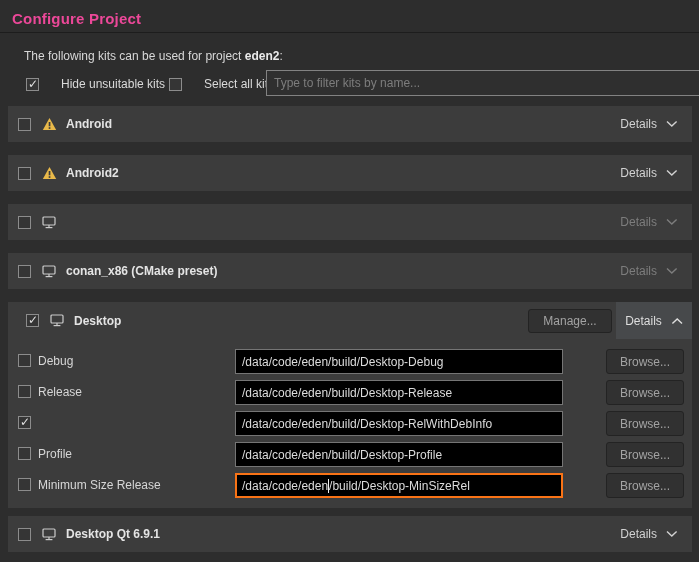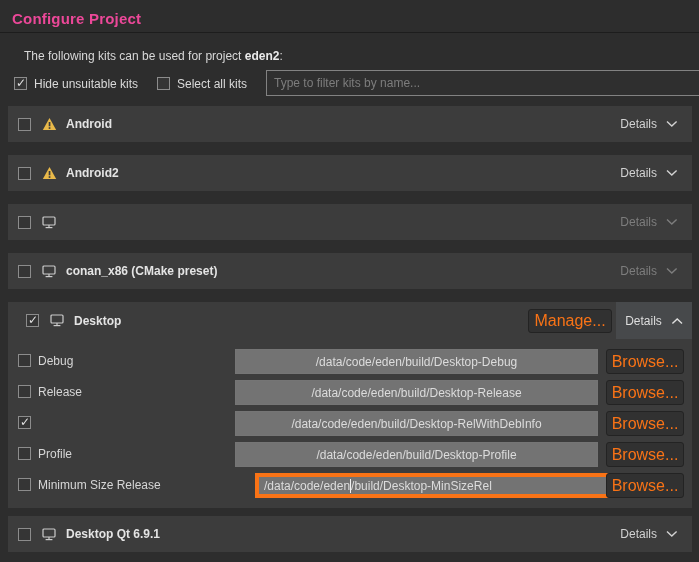--- a/index.html
+++ b/index.html
@@ -28,21 +28,21 @@
   .cb {
     display:inline-block; width:13px; height:13px;
     border:1px solid #8c8c8c; background:#353535;
     position:relative; flex:none;
   }
   .cb.checked::after {
     content:"\2713";
     position:absolute; left:1px; top:-2px;
     font-size:12px; color:#e2e2e2;
   }
-  .cb-group { display:flex; align-items:flex-start; gap:7px; cursor:default; }
+  .cb-group { display:flex; align-items:flex-end; gap:22px; cursor:default;margin-left:12px; }
   .cb-label { font-size:12px; color:#dadada; white-space:nowrap; }
 
   .filter-input {
     left:266px; top:70px; width:454px; height:26px;
     background:#2f2f2f; border:1px solid #828282;
     color:#dcdcdc; font-size:12px; padding:0 7px;
     font-family:"Liberation Sans","DejaVu Sans",sans-serif;
     outline:none;
   }
   .filter-input::placeholder { color:#7d7d7d; opacity:1; }
@@ -79,41 +79,40 @@
     display:flex; align-items:center; padding-left:18px;
   }
   .details-active {
     position:absolute; right:0; top:0; width:76px; height:37px;
     background:#47494b;
     display:flex; align-items:center; justify-content:center; gap:9px;
     font-size:12px; color:#dedede;
   }
   .btn {
     background:#313131; border:1px solid #232323; border-radius:3px;
-    color:#f97316; font-size:16px;
+    color:#a3a3a3; font-size:12px;
     font-family:"Liberation Sans","DejaVu Sans",sans-serif;
     cursor:default;
   }
   .manage-btn { position:absolute; left:520px; top:7px; width:84px; height:24px; }
 
   .config-row { position:absolute; left:0; width:684px; height:25px; }
   .config-row .cb { position:absolute; left:10px; top:5px; }
   .config-label { position:absolute; left:30px; top:5px; font-size:12px; color:#d6d6d6; white-space:nowrap; }
   .path-input {
-    position:absolute; left:227px; top:0; width:363px; height:25px;
-    background:#737373; border:1px solid #757575;
+    position:absolute; left:227px; top:0; width:328px; height:25px;
+    background:#000000; border:1px solid #757575;
     color:#dcdcdc; font-size:12px; padding:0 6px;
     font-family:"Liberation Sans","DejaVu Sans",sans-serif;
     outline:none;
-    text-align:center;
   }
   .path-input.fake {
     display:flex; align-items:center; white-space:pre; overflow:hidden;
   }
-  .path-input.focused { border:4px solid #f97316; padding:8px 5px;margin-left:20px; }
+  .path-input.focused { border:2px solid #f97316; padding:8px 5px; }
   .caret { display:inline-block; width:1px; height:14px; background:#f0f0f0; }
   .browse-btn { position:absolute; left:598px; top:0; width:78px; height:25px; }
 </style>
 </head>
 <body>
 
 <svg width="0" height="0" style="position:absolute">
   <defs>
     <g id="tpl-warning">
       <path d="M7.5 1 L14.2 13 H0.8 Z" fill="#e9b949"></path>

